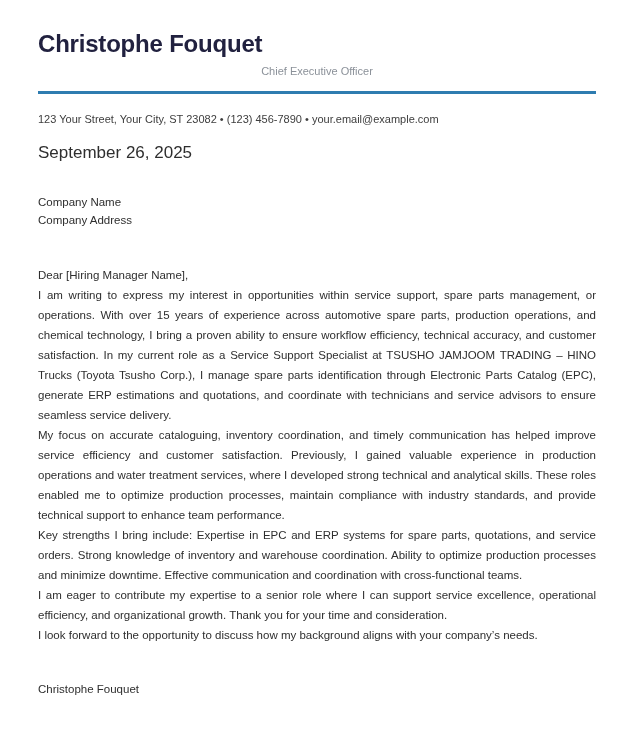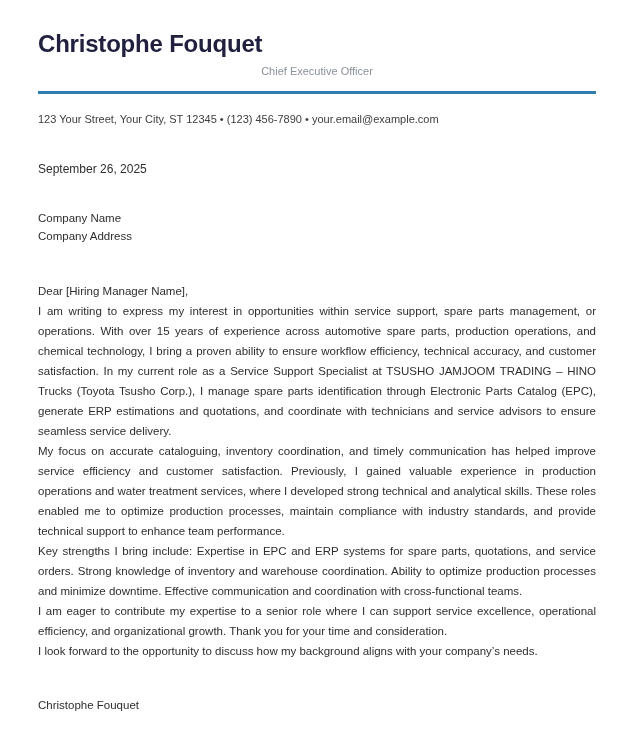--- a/index.html
+++ b/index.html
@@ -37,22 +37,22 @@
     margin-top: 13px;
     border: none;
   }
   .contact-line {
     margin-top: 19px;
     font-size: 11px;
     color: #3d3d3d;
     line-height: 13px;
   }
   .date-line {
-    margin-top: 36px;
-    font-size: 12px;
+    margin-top: 20px;
+    font-size: 17px;
     color: #2e2e2e;
     line-height: 14px;
   }
   .recipient-block {
     margin-top: 34px;
     font-size: 11.5px;
     color: #2e2e2e;
     line-height: 17.5px;
   }
   .letter-body {
@@ -79,21 +79,21 @@
 </style>
 </head>
 <body>
 
 <div class="page">
 
   <div>
     <div class="applicant-name">Christophe Fouquet</div>
     <div class="applicant-title">Chief Executive Officer</div>
     <div class="header-rule"></div>
-    <div class="contact-line">123 Your Street, Your City, ST 12345 • (123) 456-7890 • your.email@example.com</div>
+    <div class="contact-line">123 Your Street, Your City, ST 23082 • (123) 456-7890 • your.email@example.com</div>
   </div>
 
   <div class="date-line">September 26, 2025</div>
 
   <div class="recipient-block">
     <div>Company Name</div>
     <div>Company Address</div>
   </div>
 
   <div class="letter-body">

